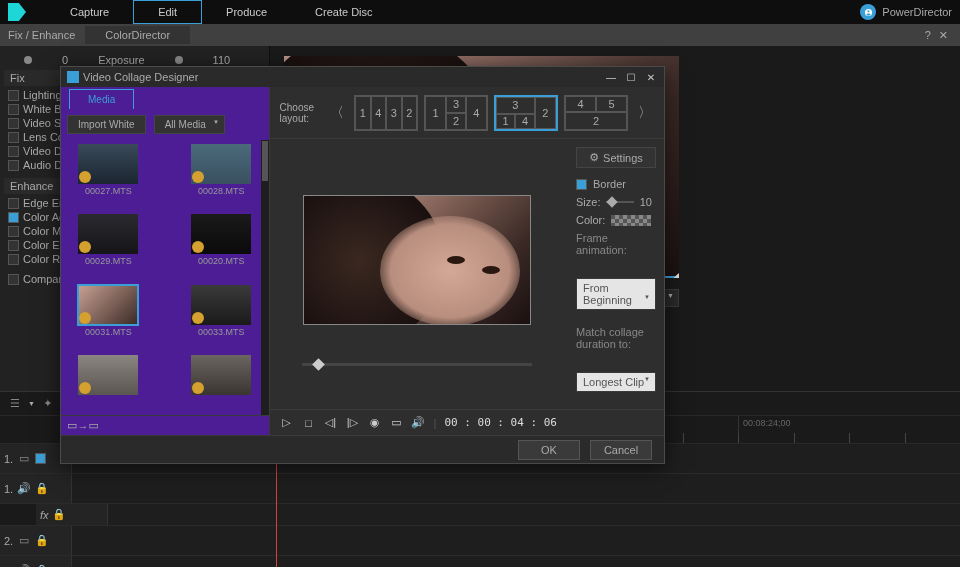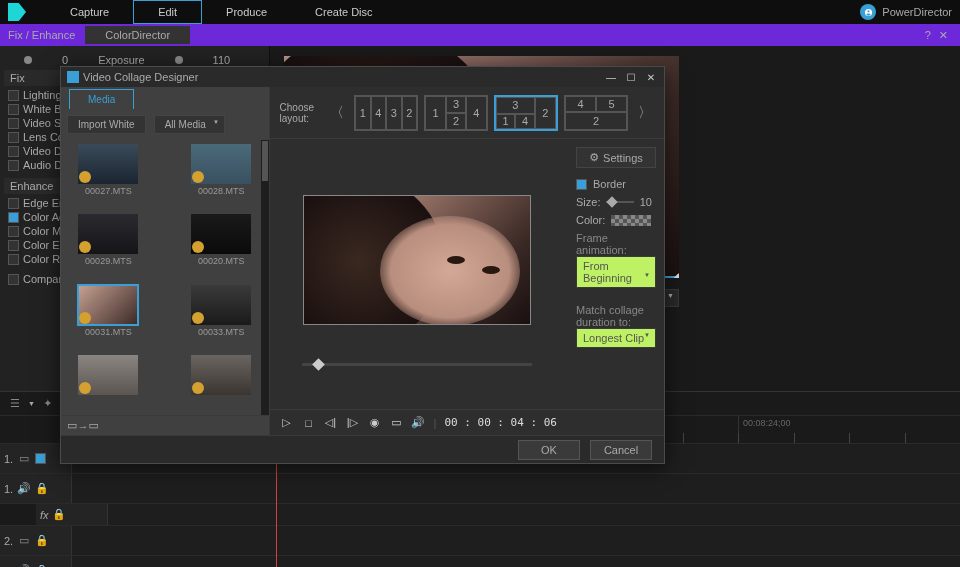--- a/index.html
+++ b/index.html
@@ -4,21 +4,21 @@
 <style>
 *{box-sizing:border-box;margin:0;padding:0;font-family:Arial,sans-serif;font-size:11px;color:#aaa;}
 body{width:960px;height:567px;background:#1a1a1a;overflow:hidden;position:relative;}
 .topbar{height:24px;background:#0e0e0e;display:flex;align-items:center;padding:0 8px;}
 .logo-icon{width:18px;height:18px;background:#1fd6d6;clip-path:polygon(0 0,60% 0,100% 50%,60% 100%,0 100%);margin-right:20px;}
 .topnav{display:flex;gap:0;height:100%;}
 .topnav-item{padding:0 24px;display:flex;align-items:center;cursor:pointer;color:#ccc;}
 .topnav-item.active{border:1px solid #3a9fd6;}
 .brand{margin-left:auto;display:flex;align-items:center;gap:6px;font-size:14px;color:#fff;}
 .brand-icon{width:16px;height:16px;border-radius:50%;background:#3a9fd6;display:flex;align-items:center;justify-content:center;}
-.subbar{height:22px;background:#6d28d9;display:flex;align-items:center;padding:0 8px;gap:10px;}
+.subbar{height:22px;background:#404040;display:flex;align-items:center;padding:0 8px;gap:10px;}
 .subbar-item{padding:0 20px;height:18px;display:flex;align-items:center;background:#333;}
 .subbar-right{margin-left:auto;display:flex;gap:8px;padding-right:4px;}
 .main-area{position:relative;height:345px;display:flex;}
 .left-panel{width:270px;background:#222;border-right:1px solid #111;padding:4px;}
 .fix-section{margin-bottom:6px;}
 .section-label{background:#2a2a2a;padding:2px 6px;margin-bottom:2px;}
 .option-row{display:flex;align-items:center;gap:4px;padding:1px 4px;}
 .cb{width:11px;height:11px;border:1px solid #555;background:#333;}
 .cb.checked{background:#3a9fd6;}
 .exposure-bar{display:flex;align-items:center;gap:30px;padding:4px 20px;}
@@ -41,21 +41,21 @@
 .track-body{flex:1;background:#1e1e1e;}
 .tk-icon{width:14px;height:14px;display:flex;align-items:center;justify-content:center;color:#888;}
 .playhead{position:absolute;left:276px;top:0;bottom:0;width:1px;background:#d64040;}
 
 .modal{position:absolute;top:66px;left:60px;width:605px;height:398px;background:#2a2a2a;border:1px solid #4a4a4a;box-shadow:0 4px 20px rgba(0,0,0,.6);display:flex;flex-direction:column;z-index:100;}
 .modal-title{height:20px;display:flex;align-items:center;padding:0 6px;gap:4px;background:#2a2a2a;}
 .modal-title-icon{width:12px;height:12px;background:#3a9fd6;}
 .modal-title-right{margin-left:auto;display:flex;gap:6px;}
 .win-btn{width:14px;height:14px;display:flex;align-items:center;justify-content:center;cursor:pointer;color:#ccc;font-size:10px;}
 .modal-body{flex:1;display:flex;}
-.modal-left{width:210px;background:#404040;border-right:1px solid #3a3a3a;display:flex;flex-direction:column;}
+.modal-left{width:210px;background:#4c1d95;border-right:1px solid #3a3a3a;display:flex;flex-direction:column;}
 .tab-row{height:22px;display:flex;align-items:end;padding-left:8px;}
 .tab{padding:4px 18px;border:1px solid #3a9fd6;border-bottom:none;color:#3a9fd6;font-size:10px;}
 .media-controls{display:flex;gap:8px;padding:6px;}
 .btn-small{background:#333;border:1px solid #444;padding:3px 10px;font-size:10px;position:relative;}
 .btn-small.dd{padding-right:18px;}
 .btn-small.dd::after{content:"▼";position:absolute;right:5px;font-size:6px;}
 .media-grid{flex:1;overflow-y:auto;padding:4px;display:grid;grid-template-columns:1fr 1fr;gap:4px 26px;position:relative;}
 .media-scroll{position:absolute;right:0;top:0;bottom:0;width:8px;background:#1e1e1e;}
 .media-scroll-thumb{width:6px;height:40px;background:#555;margin:1px;}
 .clip{display:flex;flex-direction:column;align-items:center;gap:2px;}
@@ -78,21 +78,21 @@
 .collage-face{position:absolute;width:140px;height:110px;right:10px;top:20px;background:radial-gradient(ellipse,#d4a896 0%,#b88e7e 60%,transparent 80%);border-radius:50%;}
 .collage-hair{position:absolute;width:170px;height:170px;left:-30px;top:-20px;background:radial-gradient(ellipse,#3a2820 0%,#1a1010 70%,transparent 90%);border-radius:50%;}
 .preview-slider{width:230px;height:3px;background:#444;margin-top:38px;position:relative;}
 .preview-slider-thumb{position:absolute;left:12px;top:-3px;width:9px;height:9px;background:#ccc;transform:rotate(45deg);}
 .settings-col{width:100px;padding:8px 12px;font-size:10px;}
 .settings-btn{width:80px;padding:3px;background:#333;border:1px solid #444;display:flex;align-items:center;justify-content:center;gap:4px;margin-bottom:10px;color:#666;}
 .setting-row{display:flex;align-items:center;gap:6px;margin:6px 0;}
 .mini-slider{width:44px;height:2px;background:#555;position:relative;}
 .mini-thumb{position:absolute;left:2px;top:-3px;width:8px;height:8px;background:#aaa;transform:rotate(45deg);}
 .color-swatch{width:40px;height:11px;background:repeating-conic-gradient(#888 0 25%,#555 0 50%) 0 0/8px 8px;}
-.sel-disabled{width:80px;padding:3px 6px;background:#bef264;border:1px solid #3a3a3a;color:#555;position:relative;}
+.sel-disabled{width:80px;padding:3px 6px;background:#e5e5e5;border:1px solid #3a3a3a;color:#555;position:relative;margin-top:22px;}
 .sel-disabled::after{content:"▼";position:absolute;right:5px;font-size:6px;}
 .playback-row{height:26px;border-top:1px solid #3a3a3a;display:flex;align-items:center;gap:8px;padding:0 10px;}
 .pb-icon{width:14px;height:14px;display:flex;align-items:center;justify-content:center;color:#ccc;cursor:pointer;}
 .timecode{font-family:monospace;font-size:11px;color:#ddd;}
 .modal-foot{height:28px;border-top:1px solid #3a3a3a;display:flex;align-items:center;justify-content:flex-end;gap:10px;padding:0 12px;}
 .modal-btn{width:62px;padding:3px;background:#3a3a3a;border:1px solid #555;text-align:center;cursor:pointer;}
 .time-marker{margin-left:auto;width:9px;height:9px;background:#ccc;transform:rotate(45deg);margin-right:-1px;}
 .progress-line{position:absolute;bottom:0;left:0;right:0;height:2px;background:#3a9fd6;}
 .scrub-marker{position:absolute;bottom:-6px;right:-4px;width:9px;height:9px;background:#ddd;transform:rotate(45deg);}
 </style>

